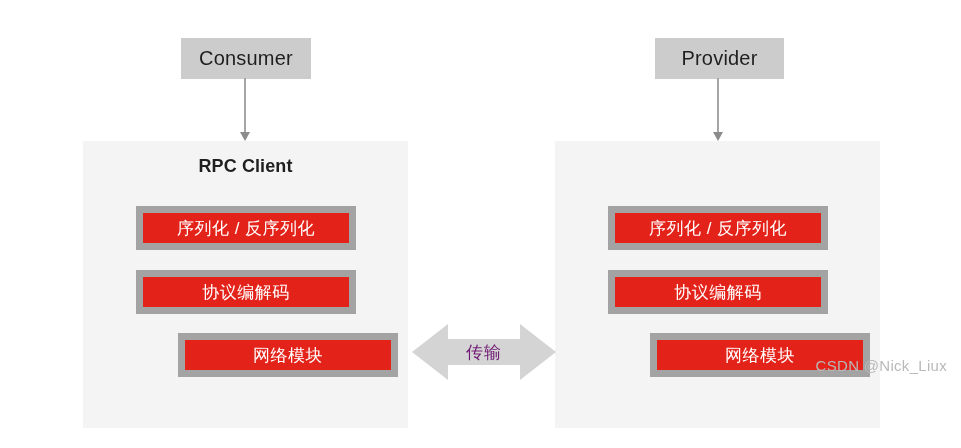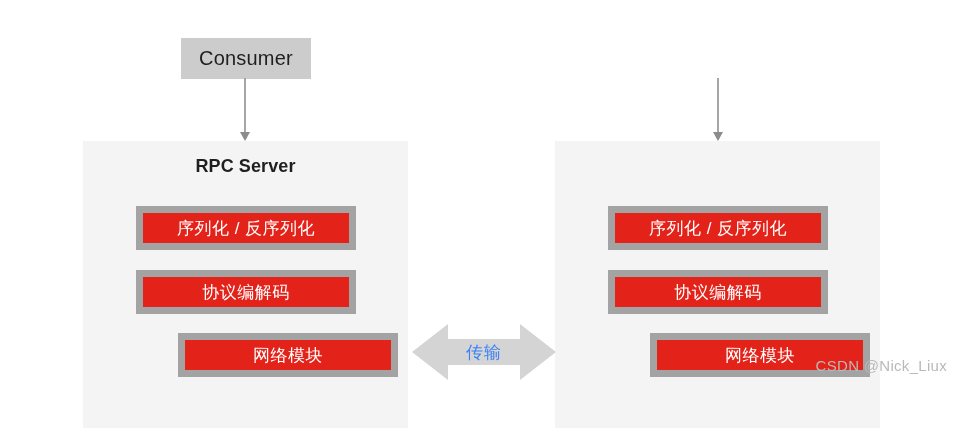--- a/index.html
+++ b/index.html
@@ -118,21 +118,21 @@
   #transport .label {
     position: absolute;
     left: 0;
     top: 0;
     width: 144px;
     height: 60px;
     display: flex;
     align-items: center;
     justify-content: center;
     font-size: 17px;
-    color: #3b82f6;
+    color: #701a75;
     letter-spacing: 1px;
   }
 
   
   #watermark {
     position: absolute;
     right: 14px;
     bottom: 8px;
     font-size: 15px;
     color: #b9b9b9;
@@ -141,33 +141,36 @@
 </style>
 </head>
 <body>
 
 <div id="canvas">
 
   <div class="role-box" id="role-consumer">
     <span>Consumer</span>
   </div>
 
+  <div class="role-box" id="role-provider">
+    <span>Provider</span>
+  </div>
 
   <div class="connector" id="connector-consumer">
     <div class="stem"></div>
     <div class="head"></div>
   </div>
 
   <div class="connector" id="connector-provider">
     <div class="stem"></div>
     <div class="head"></div>
   </div>
 
   <div class="panel" id="panel-client">
-    <div class="panel-title">RPC Server</div>
+    <div class="panel-title">RPC Client</div>
     <div class="module m0">
       <span>序列化 / 反序列化</span>
     </div>
     <div class="module m1">
       <span>协议编解码</span>
     </div>
     <div class="module m2">
       <span>网络模块</span>
     </div>
   </div>

